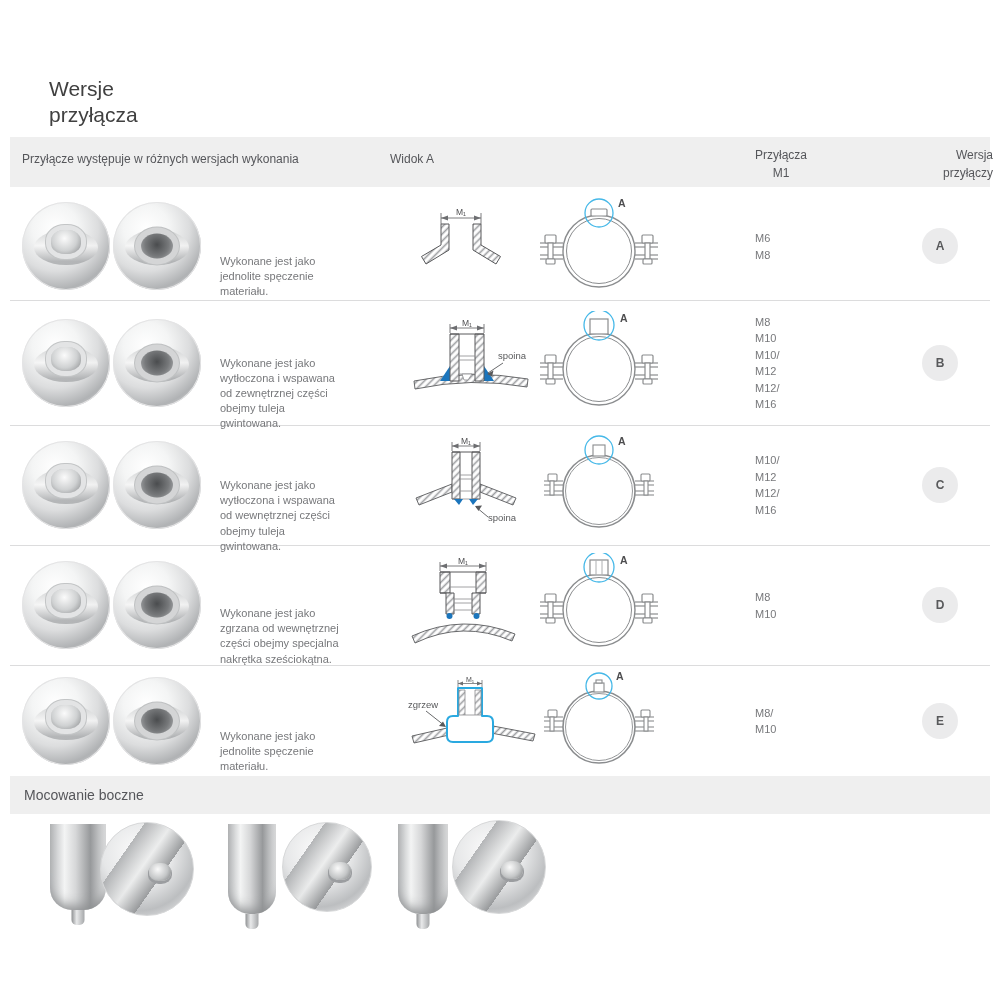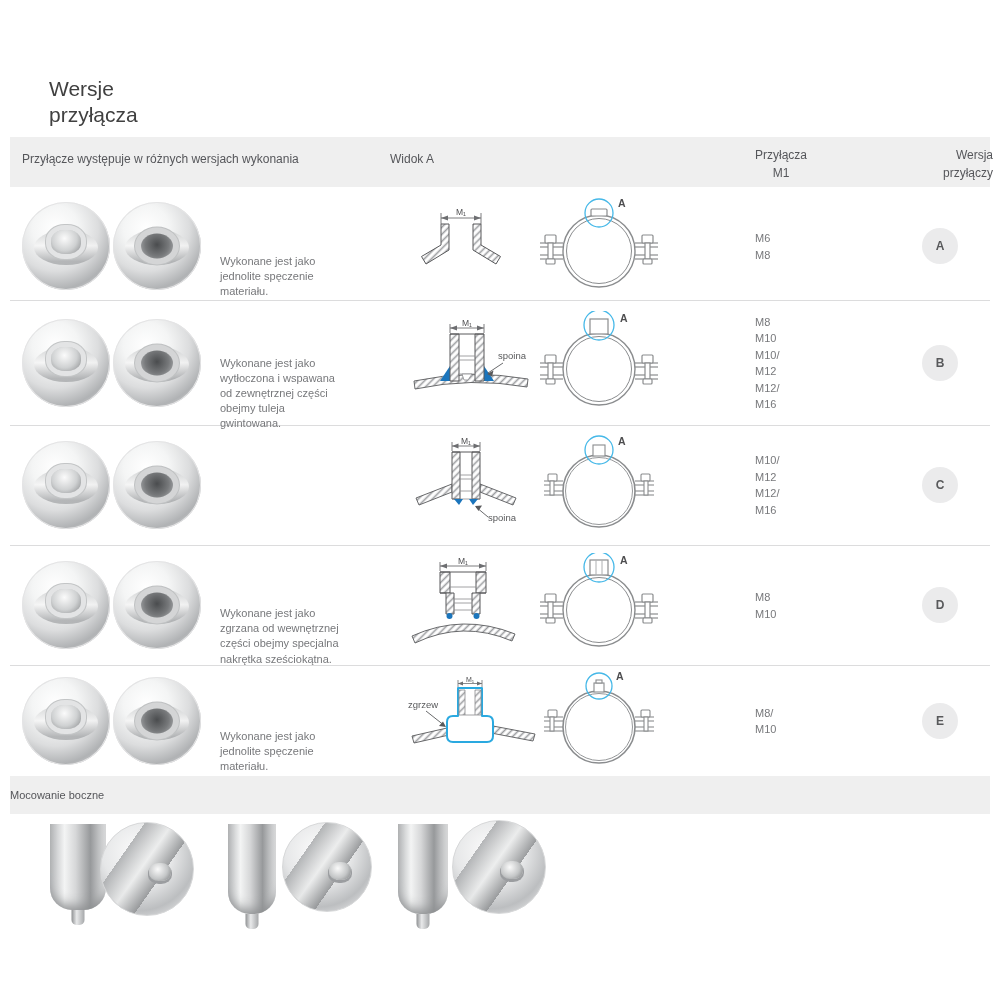--- a/index.html
+++ b/index.html
@@ -32,21 +32,21 @@
          background:radial-gradient(circle at 50% 45%,#4a4c4e,#77797b 55%,#a5a7a9 90%);
          box-shadow:0 0 0 6px #d4d5d6,0 0 0 7px #bfc1c2;}
   .desc{left:210px;width:122px;font-size:11px;line-height:1.38;color:#77787b;margin-top:31px;}
   .sec{left:396px;width:140px;}
   .clampd{left:522px;width:140px;}
   .mvals{left:745px;font-size:11px;line-height:1.5;color:#77787b;white-space:pre-line;}
   .vcircle{left:912px;width:36px;height:36px;border-radius:50%;background:#ebebec;
            display:flex;align-items:center;justify-content:center;font-size:12px;
            font-weight:600;color:#58595b;}
   .secbar{top:776px;height:38px;display:flex;align-items:center;}
-  .secbar span{margin-left:0;font-size:11px;color:#55565a;}
+  .secbar span{margin-left:14px;font-size:14px;color:#55565a;}
   .mounts{position:absolute;left:0;top:814px;width:1000px;height:160px;}
   .pairgroup{position:absolute;}
   .pipe{position:absolute;border-radius:0 0 22px 22px;
         background:linear-gradient(90deg,#b4b6b8,#f3f4f4 26%,#d6d7d8 46%,#97999b 72%,#e2e3e4);
         box-shadow:inset 0 -10px 12px -6px #8e9092;}
   .stud{position:absolute;left:50%;transform:translateX(-50%);width:13px;height:15px;border-radius:0 0 5px 5px;
         background:linear-gradient(90deg,#8f9193,#e8e9ea 40%,#a5a7a9);}
   .zoomc{position:absolute;border-radius:50%;border:1px solid #d7d8d9;overflow:hidden;
         background:radial-gradient(circle at 40% 32%,#fcfcfc,#e6e7e8 42%,#bcbec0 70%,#f2f2f3 96%);}
   .zoomc::before{content:"";position:absolute;inset:0;
@@ -205,20 +205,21 @@
     <div class="vcircle">
         <span>B</span>
       </div>
   </div>
 
   <div class="row" style="top:425px;height:120px">
     <div class="photos">
       <div class="photo outer"></div>
       <div class="photo inner"></div>
     </div>
+    <div class="desc">Wykonane jest jako wytłoczona i wspawana od wewnętrznej części obejmy tuleja gwintowana.</div>
     <div class="sec">
       <svg width="130" height="92" viewBox="0 0 130 92">
         <g stroke="#6d6e71" stroke-width="0.9" fill="none">
           <path d="M46,5 V14"></path>
             <path d="M74,5 V14"></path>
             <path d="M46,9 H74"></path>
         </g>
         <path d="M46,9 l6.5,-2.5 v5 z" fill="#6d6e71"></path>
         <path d="M74,9 l-6.5,-2.5 v5 z" fill="#6d6e71"></path>
         <text x="60" y="6.5" class="dimtxt">M₁</text>

